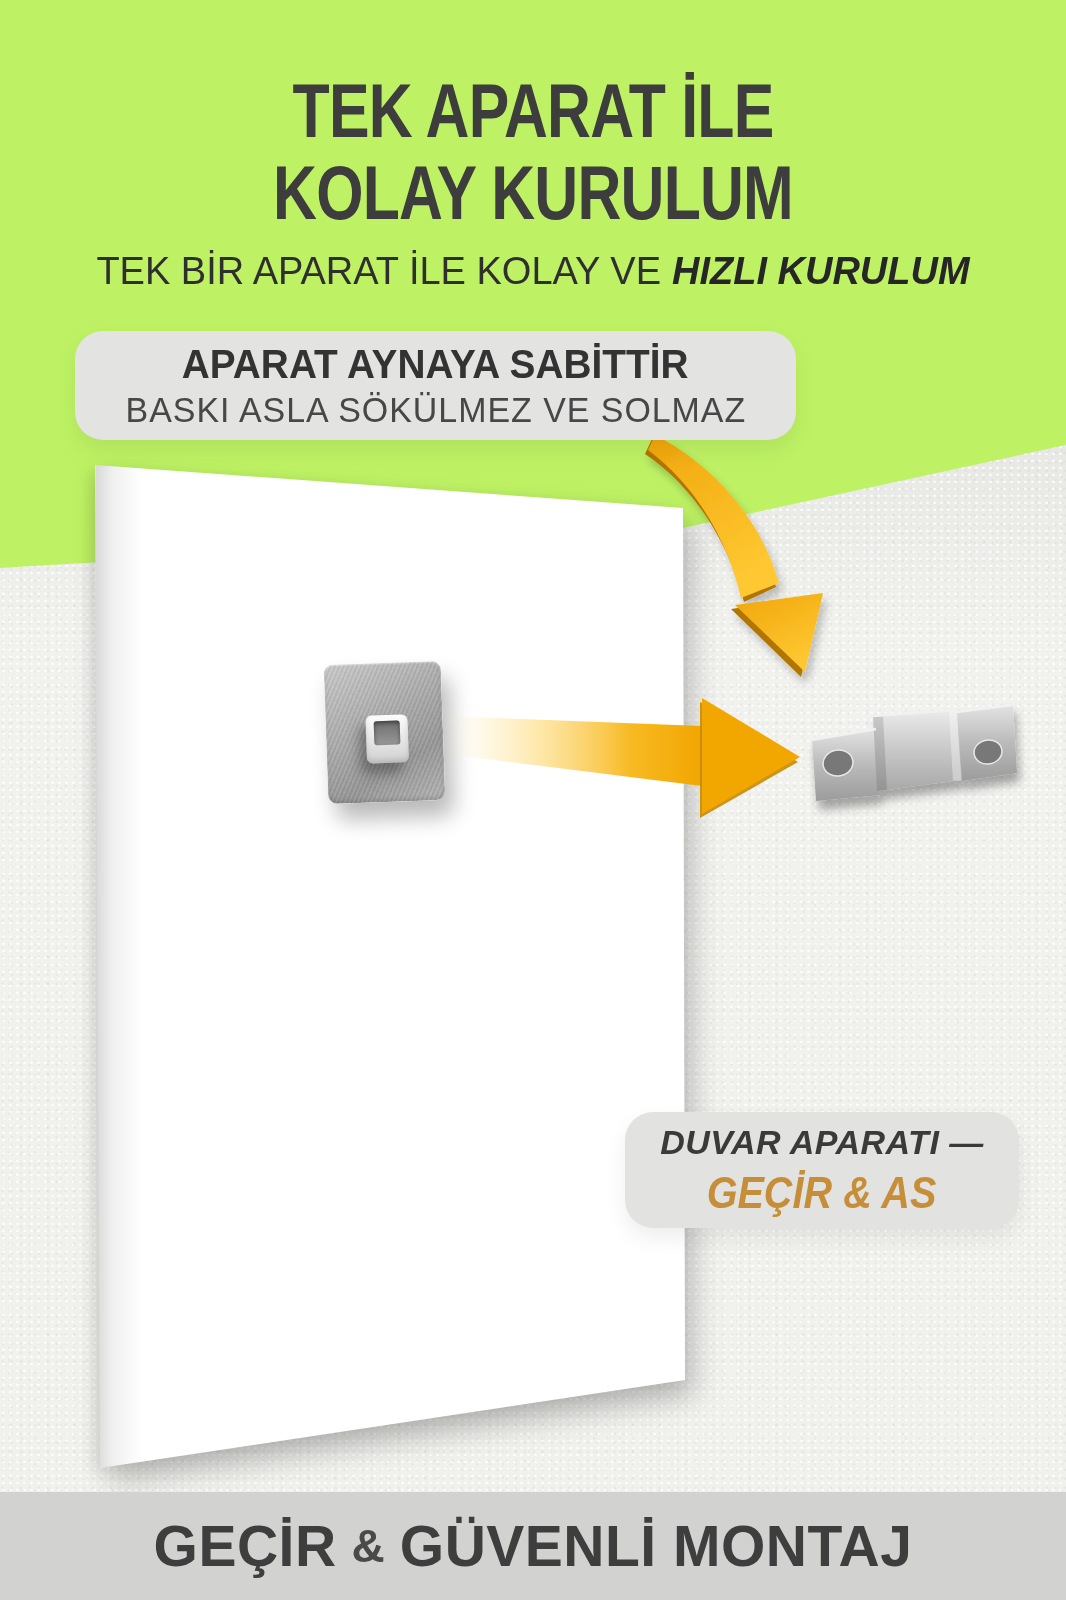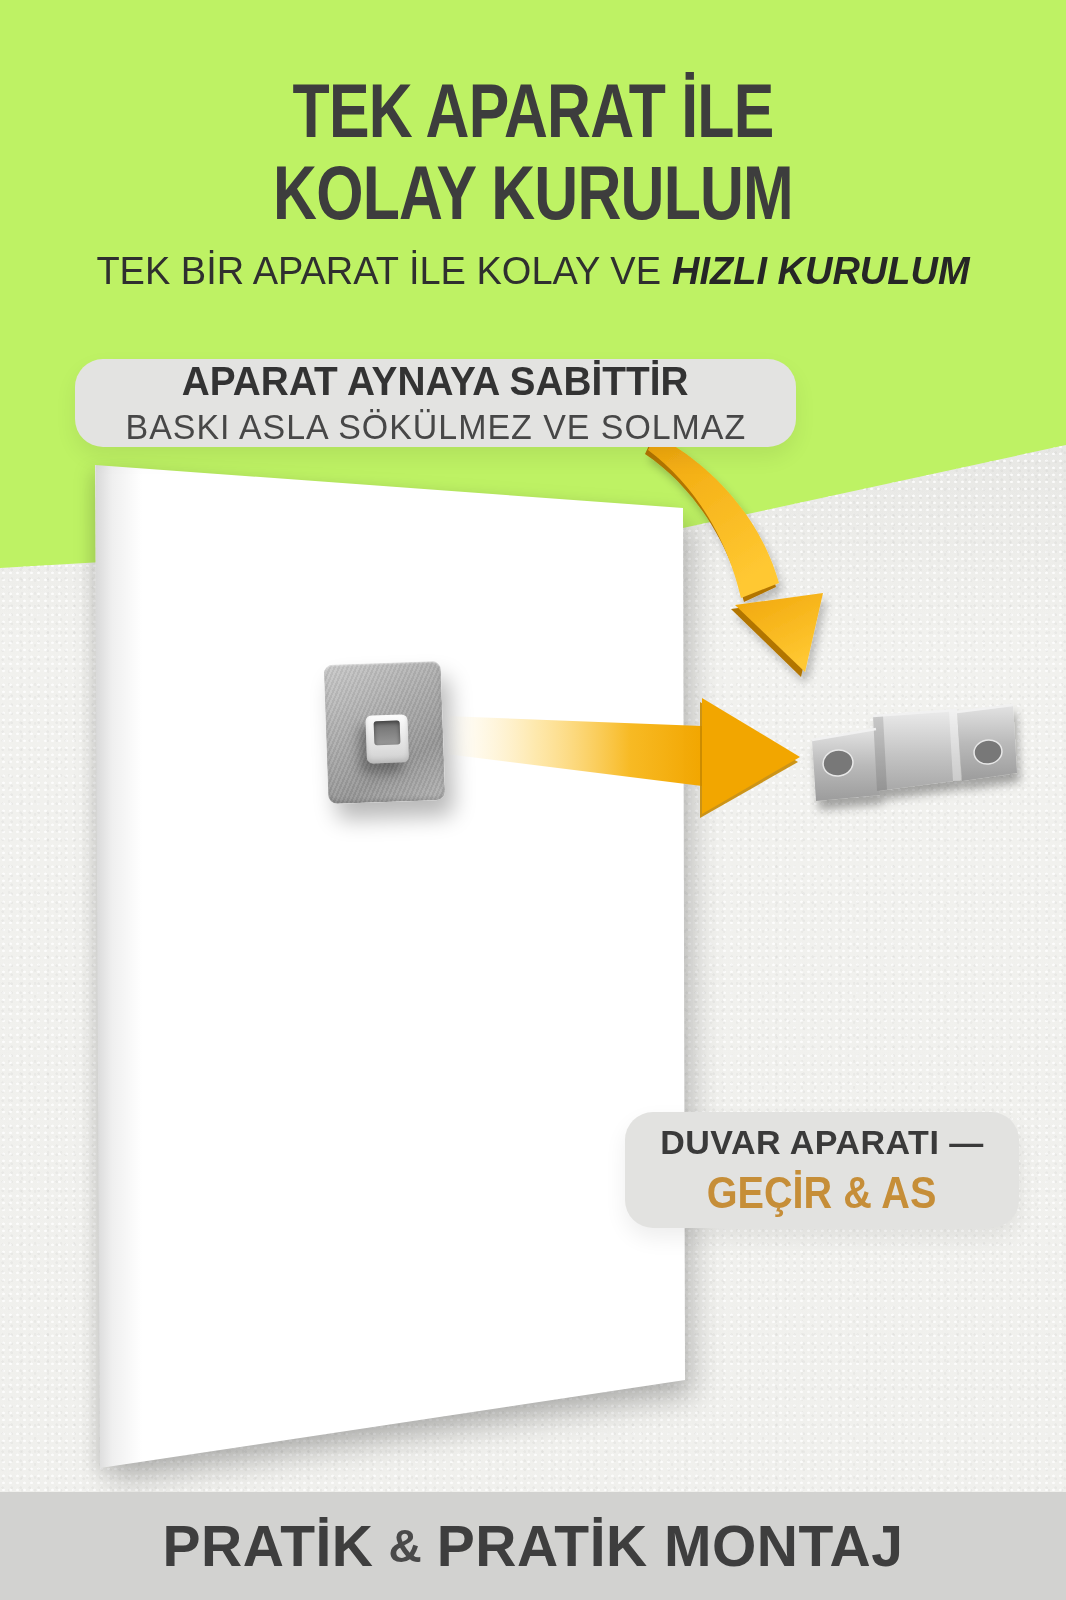--- a/index.html
+++ b/index.html
@@ -52,24 +52,24 @@
   
   .title-block{position:absolute;left:0;right:0;top:70px;text-align:center;color:#3d3d3d;z-index:5;}
   .title-line{font-size:76px;font-weight:bold;line-height:82px;letter-spacing:-1px;
     transform:scaleX(.8);white-space:nowrap;}
   .subtitle{margin-top:16px;font-size:38px;color:#2f2f2f;display:flex;justify-content:center;
     gap:11px;white-space:nowrap;align-items:flex-end;}
   .sub-bold{font-weight:bold;color:#262626;font-style:italic;}
   
   .callout{position:absolute;background:#e3e3e1;border-radius:28px;display:flex;flex-direction:column;
     align-items:center;justify-content:center;z-index:5;box-shadow:0 10px 22px rgba(0,0,0,.07);}
-  .callout-top{left:75px;top:331px;width:721px;height:88px;gap:3px;margin-top:28px;}
+  .callout-top{left:75px;top:331px;width:721px;height:109px;gap:3px;}
   .co1-line1{font-size:40px;font-weight:bold;color:#333333;white-space:nowrap;transform:scaleX(.97);}
   .co1-line2{font-size:35px;color:#474747;letter-spacing:1px;white-space:nowrap;transform:scaleX(.97);}
-  .callout-bracket{left:625px;top:1112px;width:394px;height:116px;gap:6px;background:#e2e2e0;}
+  .callout-bracket{left:625px;top:1112px;width:394px;height:116px;gap:6px;background:#e2e2e0;font-style:italic;}
   .co2-line1{font-size:34px;font-weight:bold;color:#3a3a3a;white-space:nowrap;letter-spacing:.5px;}
   .co2-line2{font-size:44px;font-weight:bold;color:#c68e38;white-space:nowrap;transform:scaleX(.9);}
   
   .footer-bar{position:absolute;left:0;right:0;top:1492px;height:108px;background:#d2d2d0;
     display:flex;align-items:center;justify-content:center;gap:15px;color:#3e3e3e;z-index:6;}
   .f-word{font-size:57px;font-weight:bold;letter-spacing:.5px;white-space:nowrap;}
   .f-amp{font-size:46px;font-weight:600;color:#4a4a4a;}
 </style>
 </head>
 <body>
@@ -156,18 +156,18 @@
     <div class="co1-line1">APARAT AYNAYA SABİTTİR</div>
     <div class="co1-line2">BASKI ASLA SÖKÜLMEZ VE SOLMAZ</div>
   </div>
 
   <div class="callout callout-bracket">
     <div class="co2-line1">DUVAR APARATI —</div>
     <div class="co2-line2">GEÇİR &amp; AS</div>
   </div>
 
   <footer class="footer-bar">
-    <span class="f-word">PRATİK</span>
+    <span class="f-word">GEÇİR</span>
     <span class="f-amp">&amp;</span>
-    <span class="f-word">PRATİK MONTAJ</span>
+    <span class="f-word">GÜVENLİ MONTAJ</span>
   </footer>
 
 </div>
 
 </body></html>

